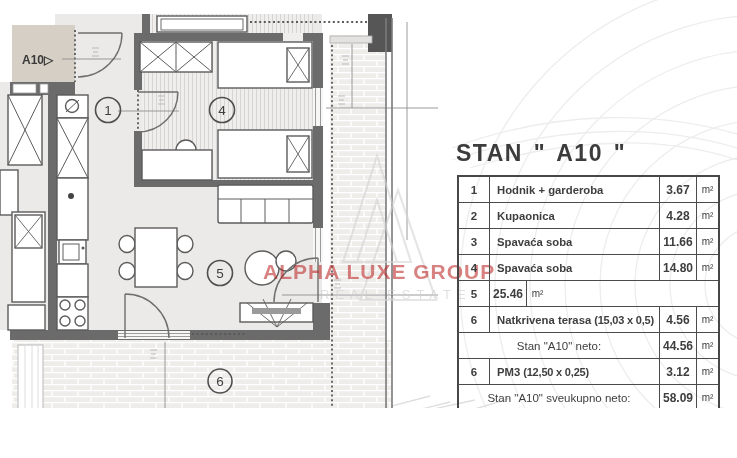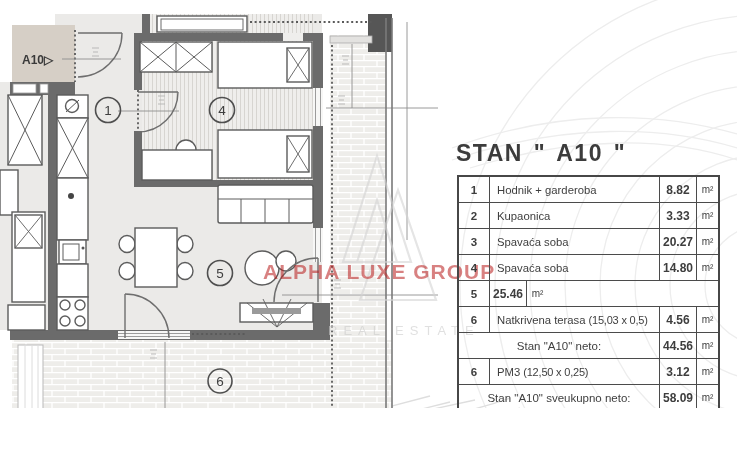--- a/index.html
+++ b/index.html
@@ -2,32 +2,32 @@
 <html><head>
 <meta charset="utf-8">
 <style>
   html,body{margin:0;padding:0;background:#fff;}
   .stage{position:relative;width:737px;height:408px;background:#ffffff;overflow:hidden;
          font-family:"Liberation Sans",sans-serif;color:#3e3e3e;}
   .stage svg{position:absolute;left:0;top:0;}
   
   .wm-brand{position:absolute;left:263px;top:260px;width:230px;font-size:21px;font-weight:700;
             letter-spacing:1px;color:#b91c1c;opacity:.55;white-space:nowrap;}
-  .wm-tag{position:absolute;left:328px;top:287px;font-size:13px;font-weight:400;
-          letter-spacing:6px;color:#cccccc;opacity:.6;white-space:nowrap;margin-top:36px;}
+  .wm-tag{position:absolute;left:320px;top:287px;font-size:13px;font-weight:400;
+          letter-spacing:6px;color:#cccccc;opacity:.6;white-space:nowrap;}
   
   .tbl-title{position:absolute;left:456px;top:140px;font-size:23px;font-weight:700;
              letter-spacing:1.5px;word-spacing:3px;color:#3c3c3c;white-space:nowrap;}
   .areatable{position:absolute;left:457px;top:175px;width:259px;border:2px solid #474747;background:transparent;}
   .trow{display:flex;height:25px;border-top:1.6px solid #4b4b4b;}
   .trow:first-child{border-top:none;}
   .c{display:flex;align-items:center;justify-content:center;border-right:1.6px solid #4b4b4b;box-sizing:border-box;}
   .c:last-child{border-right:none;}
   .num{width:31px;font-size:11.5px;font-weight:700;}
-  .lbl{flex:1;justify-content:flex-start;padding-left:7px;font-size:11.3px;white-space:nowrap;overflow:hidden;}
+  .lbl{flex:1;justify-content:flex-start;padding-left:7px;font-size:11.3px;white-space:nowrap;overflow:hidden;font-weight:bold;}
   .note{font-size:11px;margin-left:3px;letter-spacing:-.2px;}
   .val{width:37px;font-size:12px;font-weight:700;}
   .unit{width:21px;font-size:10px;text-align:right;}
   .merged{flex:1;font-size:11.5px;justify-content:center;}
 </style>
 </head>
 <body>
 
 <div class="stage">
 
@@ -271,37 +271,37 @@
   <div class="wm-brand">ALPHA LUXE GROUP</div>
   <div class="wm-tag">REAL ESTATE</div>
 
   <div class="tbl-title">STAN  " A10 "</div>
   <div class="areatable">
     <div class="trow">
       <div class="c num">1</div>
       <div class="c lbl">
           <span>Hodnik + garderoba</span>
         </div>
-      <div class="c val">8.82</div>
+      <div class="c val">3.67</div>
       <div class="c unit">m²</div>
     </div>
     <div class="trow">
       <div class="c num">2</div>
       <div class="c lbl">
           <span>Kupaonica</span>
         </div>
-      <div class="c val">3.33</div>
+      <div class="c val">4.28</div>
       <div class="c unit">m²</div>
     </div>
     <div class="trow">
       <div class="c num">3</div>
       <div class="c lbl">
           <span>Spavaća soba</span>
         </div>
-      <div class="c val">20.27</div>
+      <div class="c val">11.66</div>
       <div class="c unit">m²</div>
     </div>
     <div class="trow">
       <div class="c num">4</div>
       <div class="c lbl">
           <span>Spavaća soba</span>
         </div>
       <div class="c val">14.80</div>
       <div class="c unit">m²</div>
     </div>

